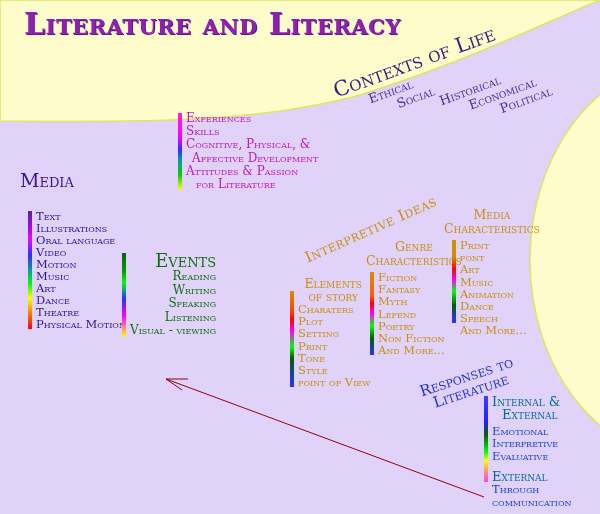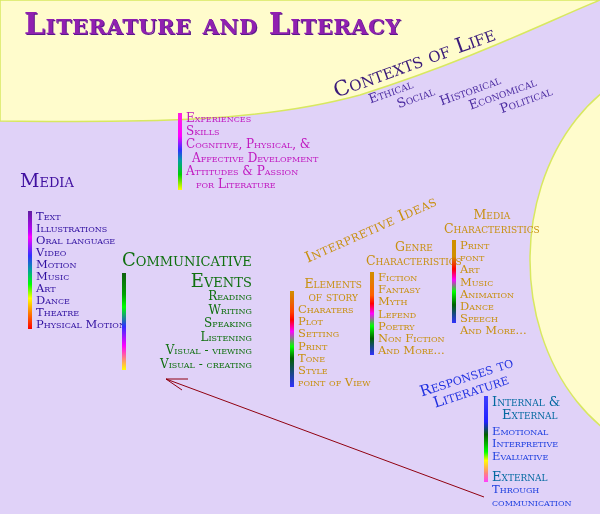--- a/index.html
+++ b/index.html
@@ -159,30 +159,28 @@
     <div>Motion</div>
     <div>Music</div>
     <div>Art</div>
     <div>Dance</div>
     <div>Theatre</div>
     <div>Physical Motion</div>
   </div>
 </div>
 
 <div class="layer comm">
-  <div class="block-head">Communicative</div>
   <div class="list">
     <span class="bar"></span>
     <div class="sub">Events</div>
     <div>Reading</div>
     <div>Writing</div>
     <div>Speaking</div>
     <div>Listening</div>
     <div>Visual - viewing</div>
-    <div>Visual - creating</div>
   </div>
 </div>
 
 <div class="layer interp">Interpretive  Ideas</div>
 
 <div class="layer elements">
   <div class="block-head">Elements</div>
   <div class="block-head">of story</div>
   <div class="list">
     <span class="bar" style="top:-12px"></span>

